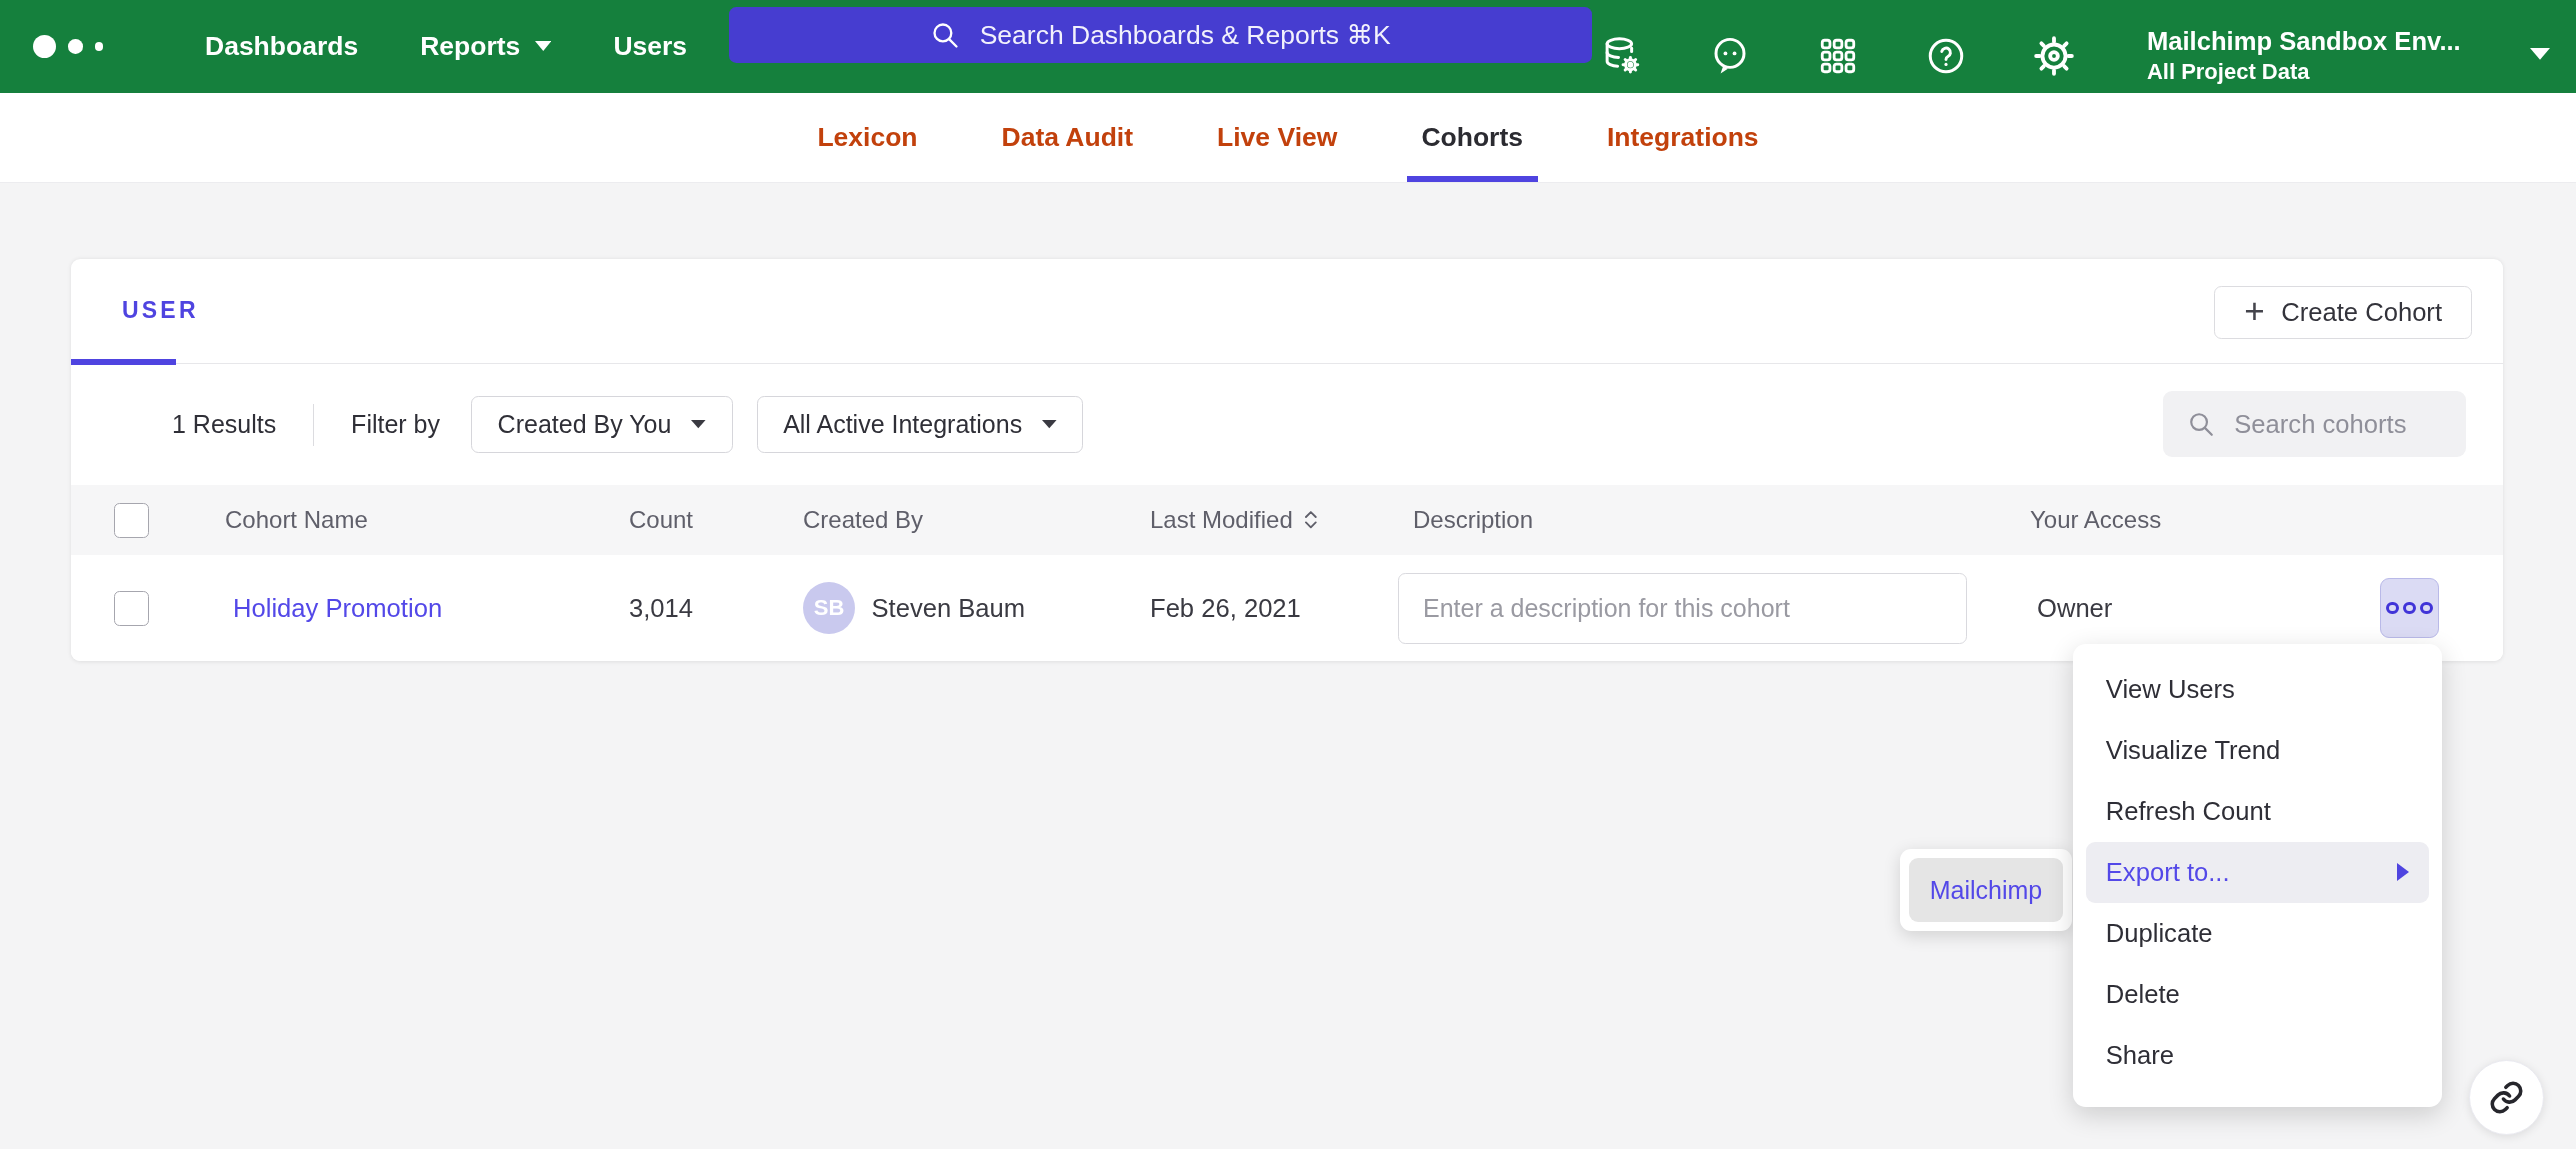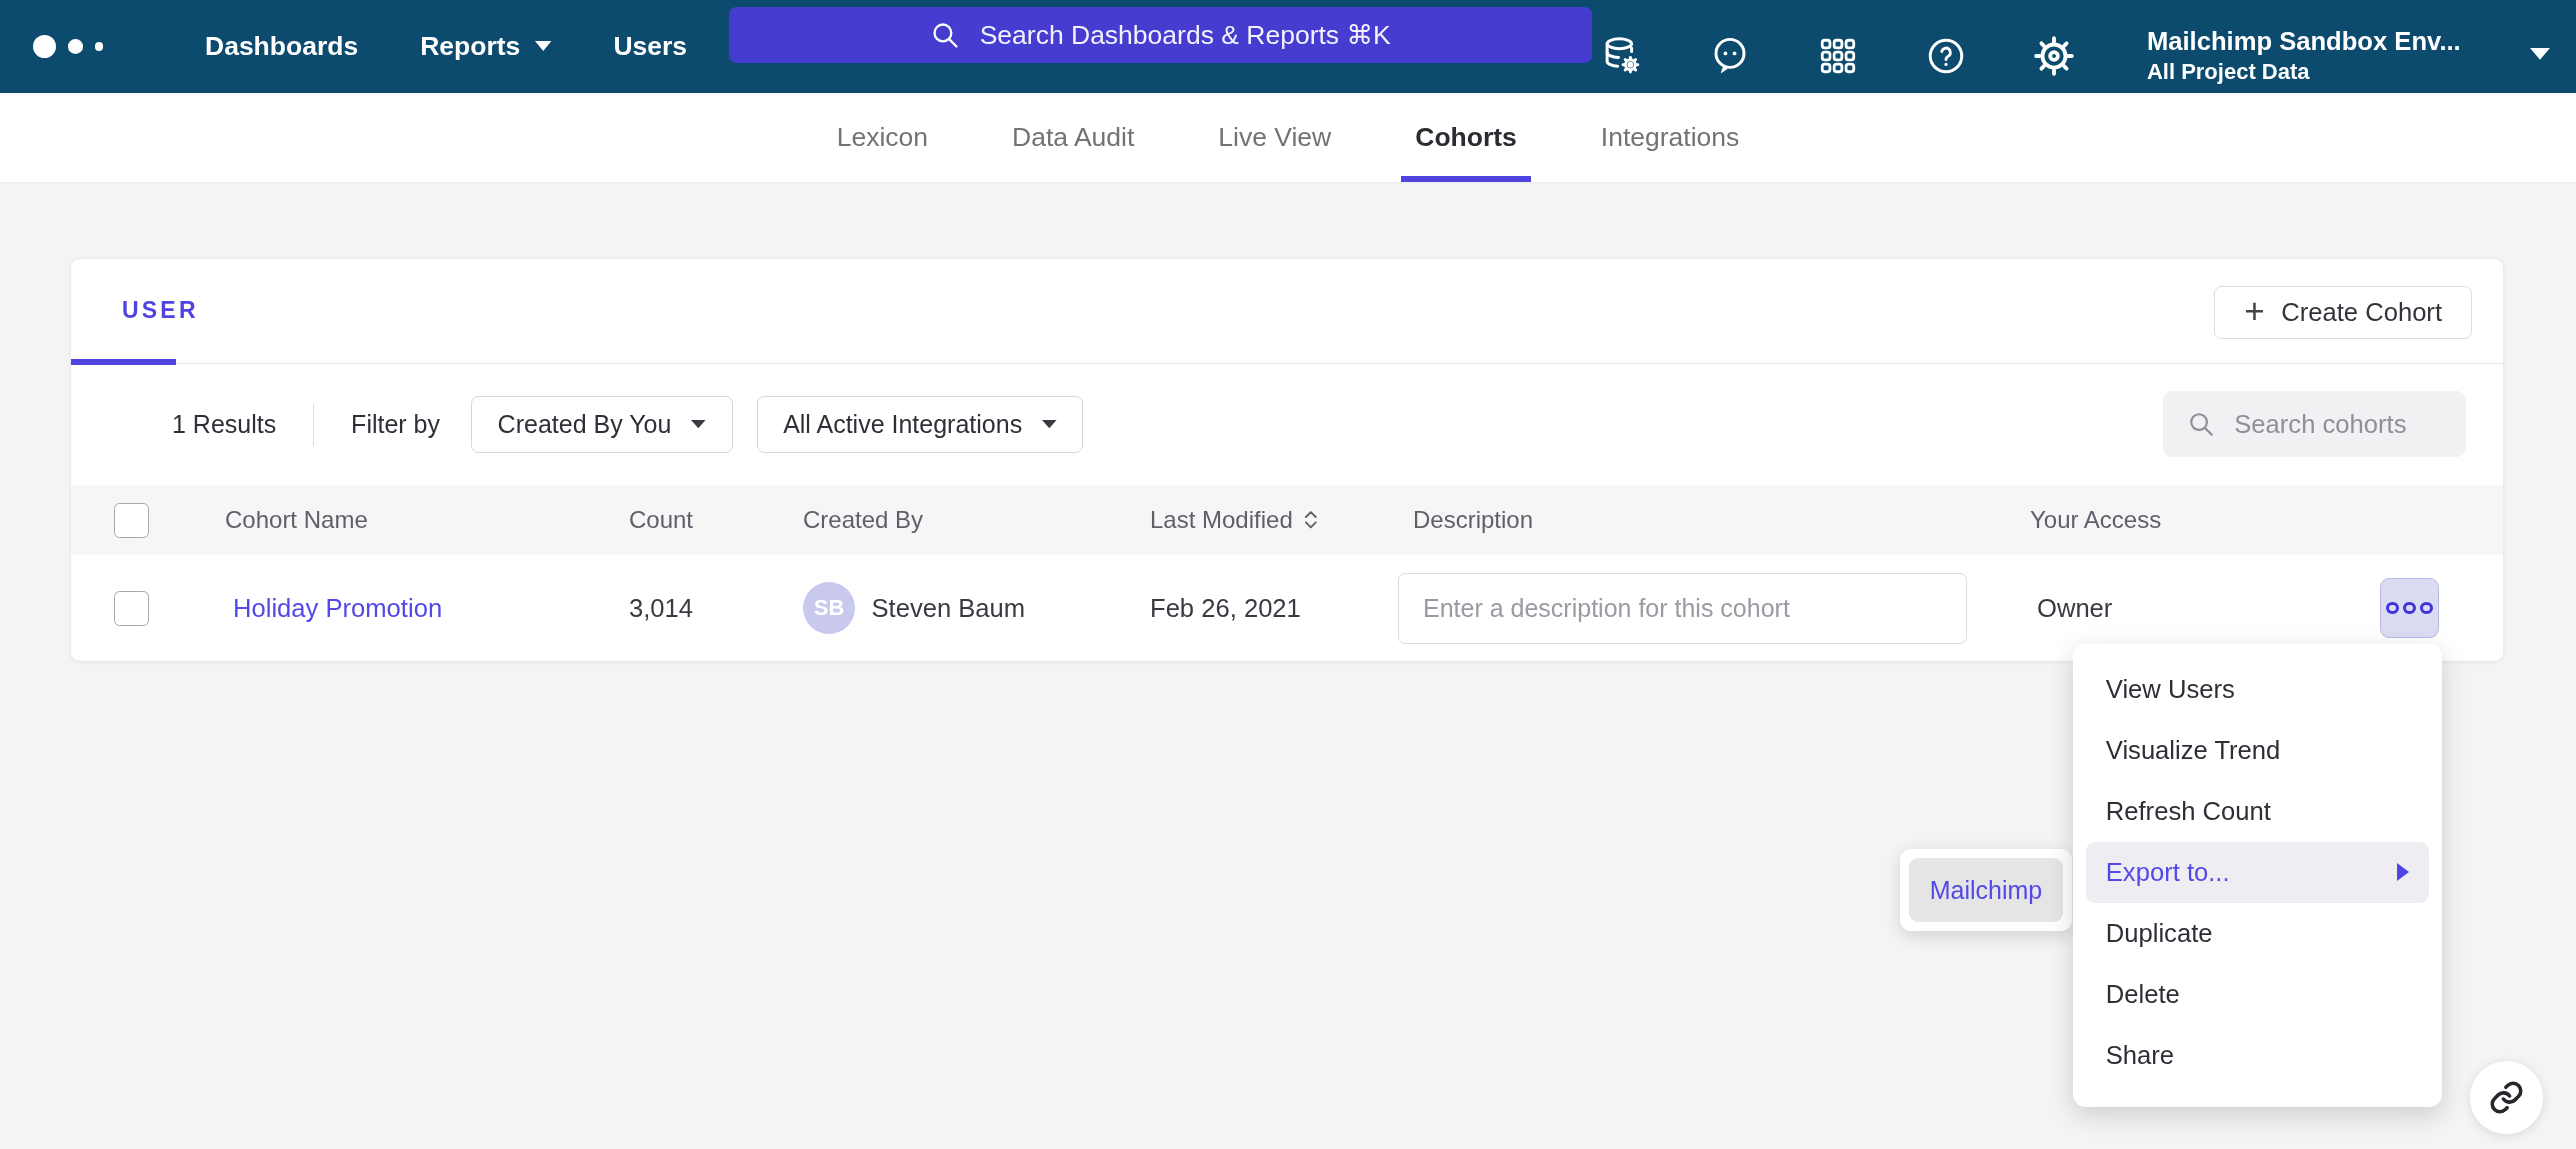--- a/index.html
+++ b/index.html
@@ -1,38 +1,38 @@
 <!DOCTYPE html>
 <html style="font-size:14.6px"><head>
 <meta charset="utf-8">
 <style>
   * { margin:0; padding:0; box-sizing:border-box; }
   html,body { width:2576px; height:1150px; font-family:"Liberation Sans", sans-serif; background:#f4f4f5; overflow:hidden; }
   .stage { position:relative; width:2576px; height:1150px; }
 
   
-  .topnav { position:absolute; top:0; left:0; width:100%; height:93px; background:#0c4a6e; display:flex; align-items:center; color:#fff; z-index:10; }
+  .topnav { position:absolute; top:0; left:0; width:100%; height:93px; background:#15803d; display:flex; align-items:center; color:#fff; z-index:10; }
   .logo { margin-left:33px; display:flex; align-items:center; gap:12px; width:110px; cursor:pointer; }
   .logo .d { background:#fff; border-radius:50%; }
   .logo .d1 { width:23px; height:23px; }
   .logo .d2 { width:14.6px; height:14.6px; }
   .logo .d3 { width:8.2px; height:8.2px; }
   .nav-links { display:flex; align-items:center; }
   .nav-link { font-size:26.5px; font-weight:700; margin-left:62px; display:flex; align-items:center; gap:14.6px; cursor:pointer; }
   .nav-search { position:absolute; left:729px; top:7.3px; width:863px; height:56px; background:#463dd0; border-radius:7.3px; display:flex; align-items:center; justify-content:center; gap:18.3px; font-size:26.5px; color:rgba(255,255,255,0.93); cursor:pointer; }
   .nav-right { position:absolute; right:25.6px; top:9px; height:93px; display:flex; align-items:center; gap:66px; }
   .icon-btn { width:42px; height:42px; display:flex; align-items:center; justify-content:center; cursor:pointer; }
   .account { text-align:left; line-height:1.25; margin-left:5.5px; cursor:pointer; }
   .account-name { font-size:25.6px; font-weight:700; }
   .account-scope { font-size:22px; font-weight:700; }
   .nav-caret { margin-left:3.7px; cursor:pointer; }
 
   
   .tabsbar { position:absolute; top:93px; left:0; width:100%; height:90px; background:#fff; border-bottom:0.9px solid #ececef; display:flex; justify-content:center; align-items:stretch; z-index:9; }
-  .tab { position:relative; display:flex; align-items:center; padding:0 42px; font-size:26.5px; color:#737373; cursor:pointer; }
+  .tab { position:relative; display:flex; align-items:center; padding:0 42px; font-size:26.5px; color:#c2410c; cursor:pointer;font-weight:bold; }
   .tab.active { color:#2b2b31; font-weight:700; }
   .tab-underline { position:absolute; bottom:0; left:27.4px; right:27.4px; height:6.4px; background:#4f44e0; }
 
   
   .page { position:absolute; top:184px; left:0; width:100%; height:966px; background:#f4f4f5; }
   .card { position:absolute; left:71px; top:75px; width:2432px; height:402px; background:#fff; border-radius:9.1px; box-shadow:0 0.9px 4.6px rgba(0,0,0,0.09); }
 
   .card-header { position:absolute; top:0; left:0; right:0; height:105px; border-bottom:0.9px solid #e7e7ea; }
   .user-tab { position:absolute; left:51px; top:38px; font-size:23px; font-weight:700; letter-spacing:3.2px; color:#4f44e0; cursor:pointer; }
   .user-underline { position:absolute; left:0; top:100px; width:105px; height:5.5px; background:#4f44e0; }

